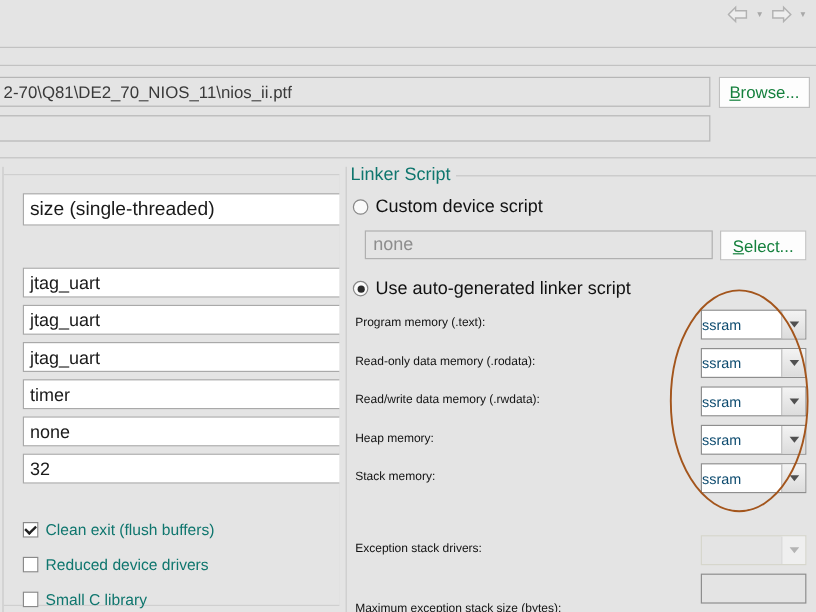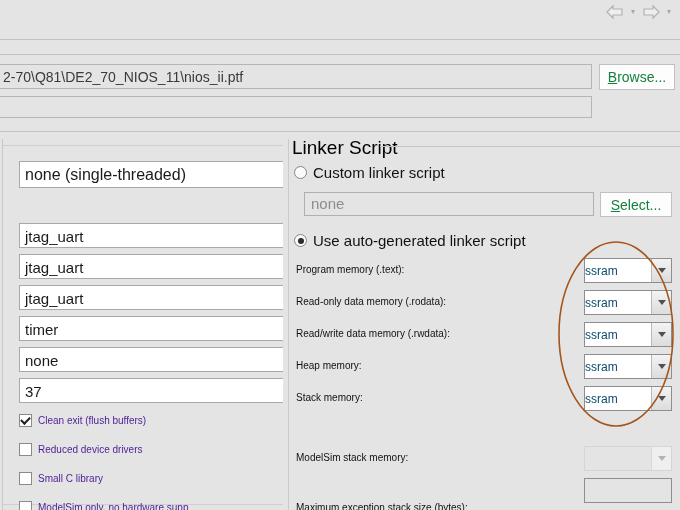--- a/index.html
+++ b/index.html
@@ -96,22 +96,23 @@
     border: 1px solid #a9a9a9;
     box-sizing: border-box;
     font-size: 15px; color: #1a1a1a;
     padding: 0 5px;
     line-height: 25px;
     white-space: nowrap; overflow: hidden;
   }
   .chk-row {
     position: absolute;
     display: flex; align-items: center; gap: 6px;
-    font-size: 10px; color: #4c1d95;
+    font-size: 13px; color: #0f766e;
     white-space: nowrap;
+    margin-top: 20px;
   }
   .checkbox {
     width: 13px; height: 13px;
     background: #fff;
     border: 1px solid #8a8a8a;
     box-sizing: border-box;
     display: flex; align-items: center; justify-content: center;
     flex: none;
   }
   .checkbox.checked::after {
@@ -133,21 +134,21 @@
 
   
   .right-panel {
     position: absolute;
     left: 292px; top: 134px;
     width: 388px; height: 376px;
   }
   .group-title {
     position: absolute;
     left: 0px; top: 3px;
-    font-size: 19px; color: #000000;
+    font-size: 15px; color: #0f766e;
     white-space: nowrap;
   }
   .group-rule {
     position: absolute;
     left: 88px; top: 12px;
     right: 0; height: 1px;
     background: #c6c6c6;
   }
   .radio-row {
     position: absolute;
@@ -270,33 +271,33 @@
     <span><u>B</u><span>rowse...</span></span>
   </div>
 
   <div class="path-field2"></div>
 
   <div class="hline" style="top:131px;"></div>
 
   <div class="left-panel">
     <div class="lp-frame"></div>
 
-    <div class="txtfield" style="left:16px; top:22px;  width:267px; height:27px; font-size:16px; line-height:25px;">none (single-threaded)</div>
+    <div class="txtfield" style="left:16px; top:22px;  width:267px; height:27px; font-size:16px; line-height:25px;">size (single-threaded)</div>
 
     <div class="txtfield" style="left:16px; top:84px;  width:267px; height:25px;">jtag_uart</div>
 
     <div class="txtfield" style="left:16px; top:115px; width:267px; height:25px;">jtag_uart</div>
 
     <div class="txtfield" style="left:16px; top:146px; width:267px; height:25px;">jtag_uart</div>
 
     <div class="txtfield" style="left:16px; top:177px; width:267px; height:25px;">timer</div>
 
     <div class="txtfield" style="left:16px; top:208px; width:267px; height:25px;">none</div>
 
-    <div class="txtfield" style="left:16px; top:239px; width:267px; height:25px;">37</div>
+    <div class="txtfield" style="left:16px; top:239px; width:267px; height:25px;">32</div>
 
     <div class="chk-row" style="left:16px; top:275px;">
       <span class="checkbox checked"></span>
       <span>Clean exit (flush buffers)</span>
     </div>
 
     <div class="chk-row" style="left:16px; top:304px;">
       <span class="checkbox"></span>
       <span>Reduced device drivers</span>
     </div>
@@ -315,21 +316,21 @@
   <div class="clip-right"></div>
   <div class="vdivider"></div>
 
   <div class="right-panel">
 
     <div class="group-title">Linker Script</div>
     <div class="group-rule"></div>
 
     <div class="radio-row" style="left:2px; top:30px;">
       <span class="radio"></span>
-      <span>Custom linker script</span>
+      <span>Custom device script</span>
     </div>
 
     <div class="disabled-field" style="left:12px; top:58px; width:290px; height:24px;">none</div>
 
     <div class="btn-gray" style="left:308px; top:58px; width:72px; height:25px;">
       <span><u>S</u><span>elect...</span></span>
     </div>
 
     <div class="radio-row" style="left:2px; top:98px;">
       <span class="radio sel"></span>
@@ -370,21 +371,21 @@
 
     <div class="mem-label" style="left:4px; top:258px;">Stack memory:</div>
     <div class="combo" style="left:292px; top:252px;">
       <span class="val">ssram</span>
       <span class="arrow">
           <span class="chev"></span>
         </span>
     </div>
 
 
-    <div class="mem-label" style="left:4px; top:318px;">ModelSim stack memory:</div>
+    <div class="mem-label" style="left:4px; top:318px;">Exception stack drivers:</div>
     <div class="combo dis" style="left:292px; top:312px;">
       <span class="val"></span>
       <span class="arrow">
           <span class="chev"></span>
         </span>
     </div>
 
     <div class="mem-label" style="left:4px; top:368px;">Maximum exception stack size (bytes):</div>
     <div class="disabled-field" style="left:292px; top:344px; width:88px; height:25px; border-color:#8e8e8e;"></div>
   </div>

